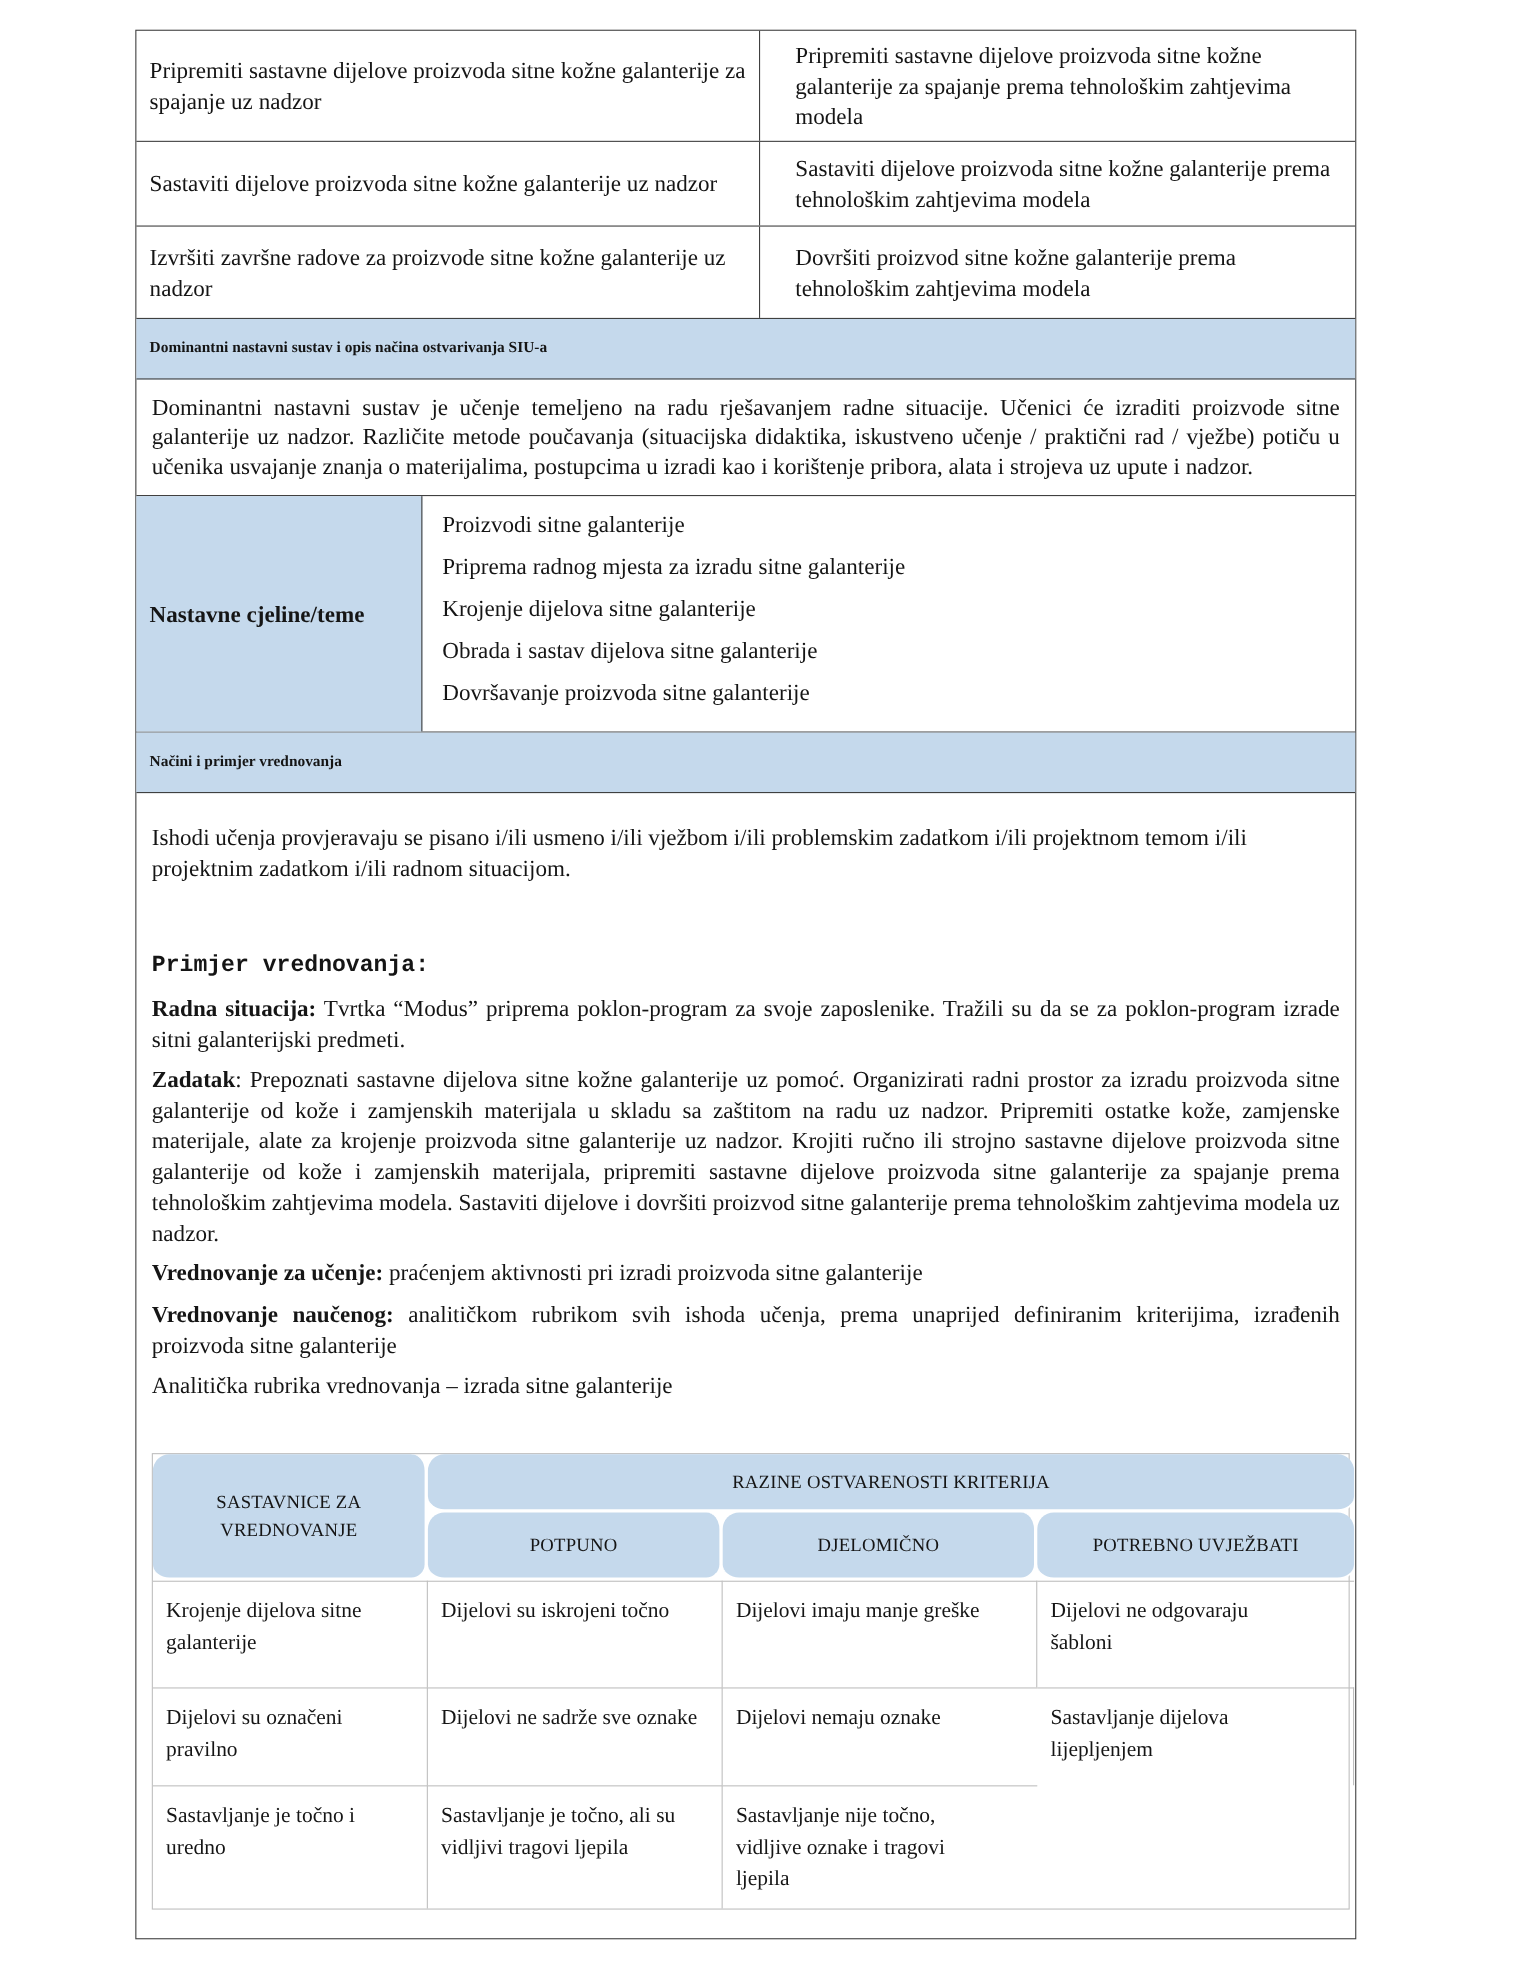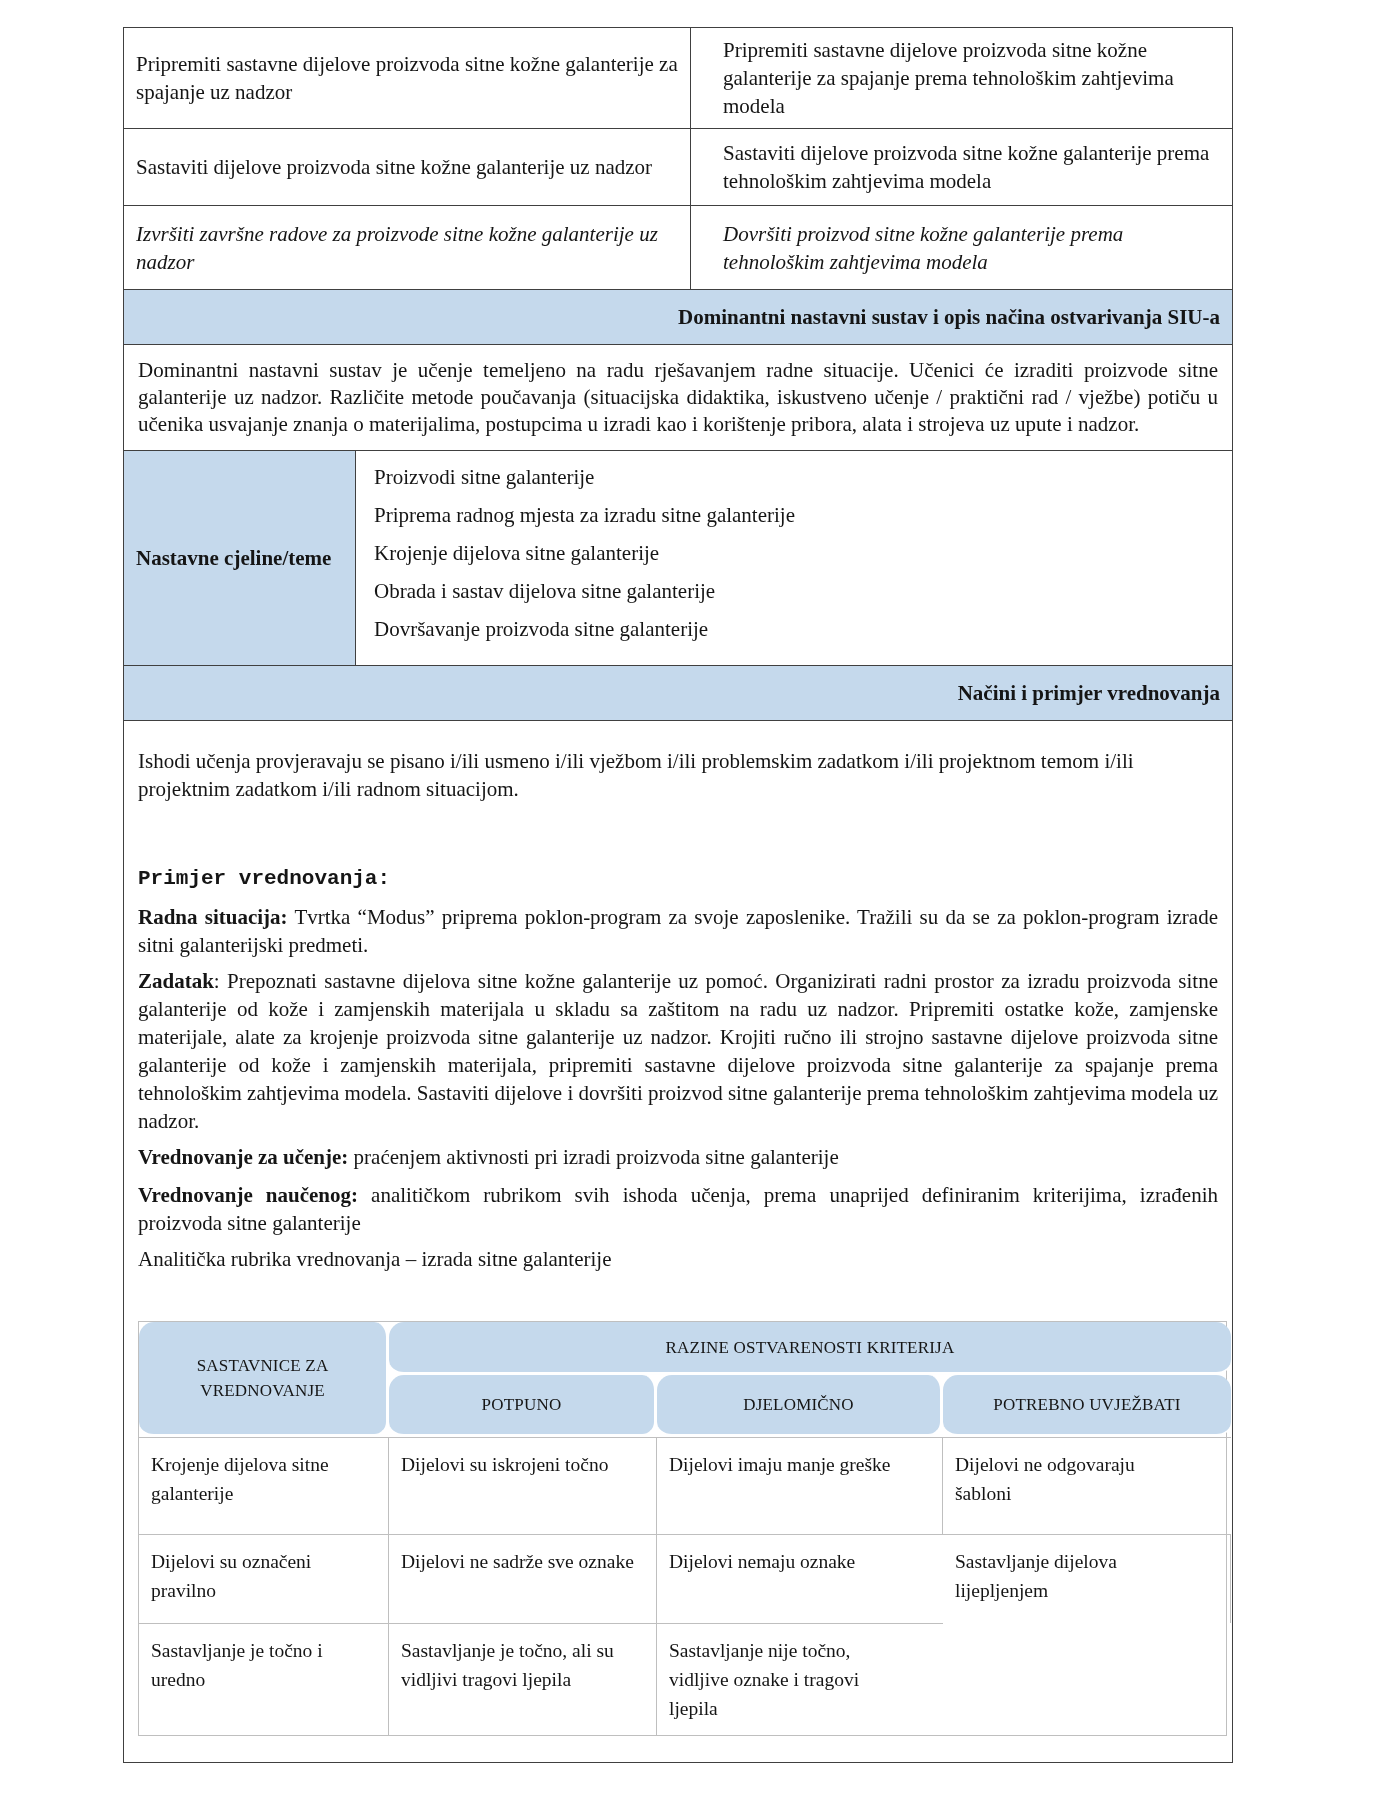--- a/index.html
+++ b/index.html
@@ -22,35 +22,35 @@
   .row2col{display:flex;border-bottom:1.5px solid var(--line-dark,#404040);gap:20px;}
   .tcell{
     box-sizing:border-box;padding:8px 12px;
     font-size:21px;line-height:28px;
     display:flex;flex-direction:column;justify-content:center;
   }
   .cell-l{width:567px;border-right:1.5px solid var(--line-dark,#404040);}
   .cell-r{flex:1;}
   .r1 .tcell{min-height:99px;}
   .r2 .tcell{min-height:76px;}
-  .r3 .tcell{min-height:83px;font-style:italic;}
+  .r3 .tcell{min-height:83px;}
   .band{
     background:var(--band-blue,#c5d9ec);
     border-bottom:1.5px solid var(--line-dark,#404040);
-    font-weight:bold;font-size:21px;line-height:28px;
-    padding:13px 12px;box-sizing:border-box;text-align:right;
+    font-weight:bold;font-size:14px;line-height:28px;
+    padding:13px 12px;box-sizing:border-box;
   }
   .pcell{
     border-bottom:1.5px solid var(--line-dark,#404040);
     padding:12px 14px;font-size:21px;line-height:27px;
     text-align:justify;box-sizing:border-box;
   }
   .cjeline-row{display:flex;border-bottom:1.5px solid var(--line-dark,#404040);}
   .cjeline-label{
-    width:232px;box-sizing:border-box;
+    width:260px;box-sizing:border-box;
     background:var(--band-blue,#c5d9ec);
     border-right:1.5px solid var(--line-dark,#404040);
     font-weight:bold;font-size:21px;line-height:28px;
     padding:8px 12px;display:flex;flex-direction:column;justify-content:center;
   }
   .cjeline-list{flex:1;padding:12px 12px 12px 18px;box-sizing:border-box;min-height:185px;}
   .cjeline-list .item{font-size:21px;line-height:28px;margin:0 0 10px 0;}
   
   .big-cell{
     padding:26px 5px 26px 14px;box-sizing:border-box;

